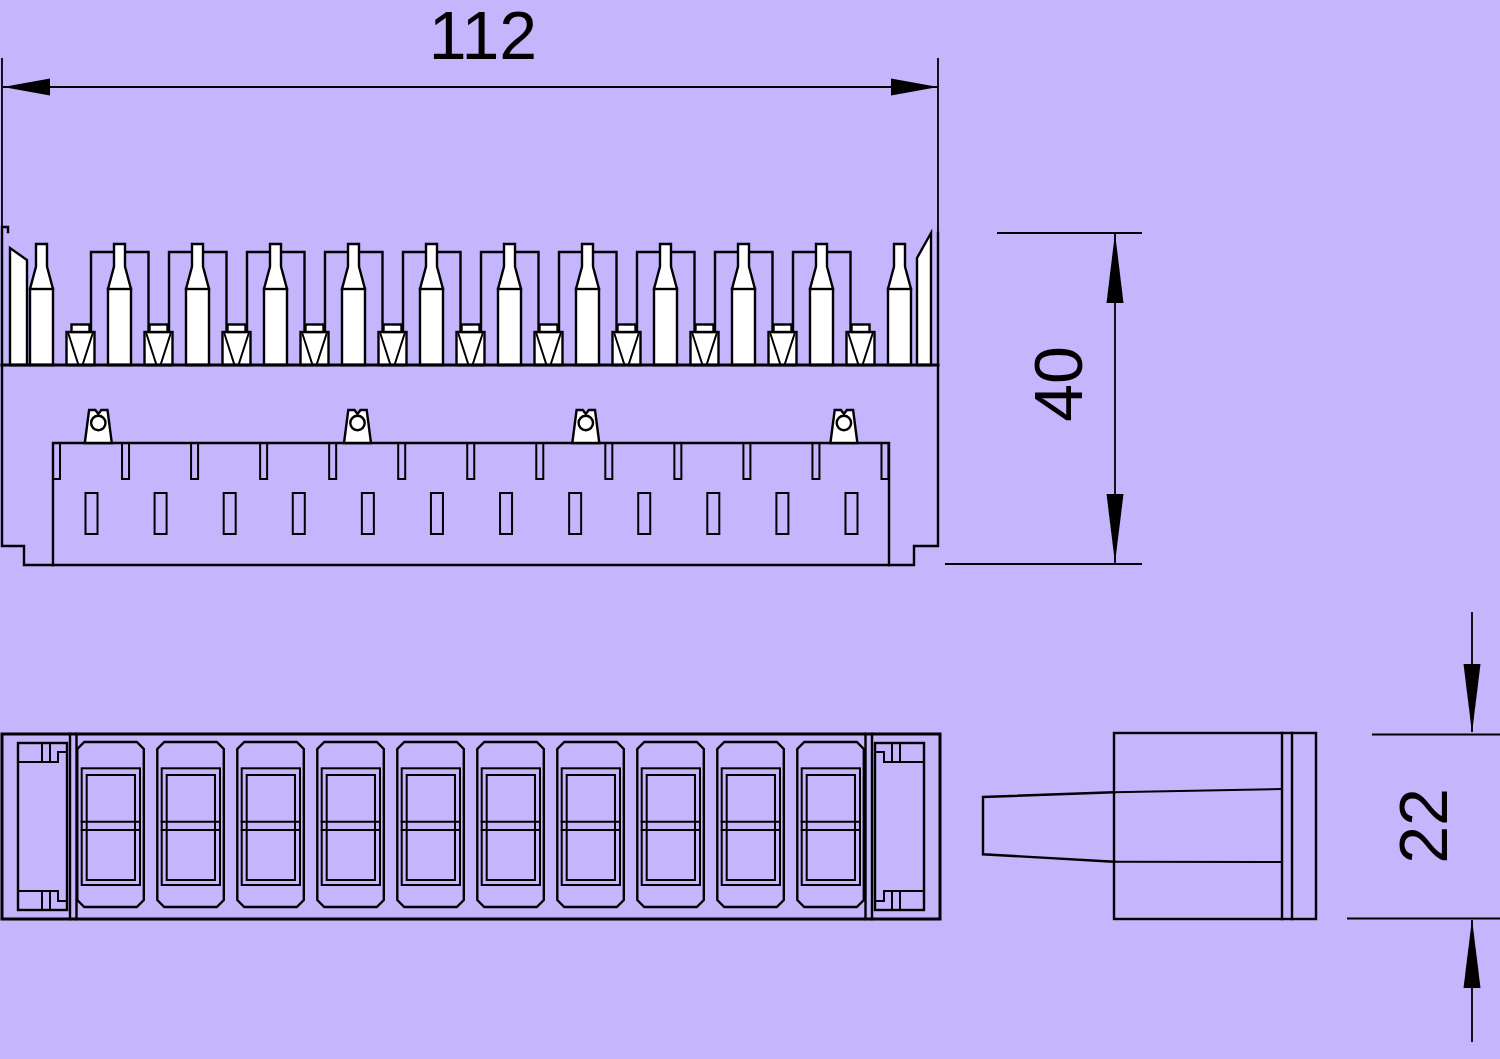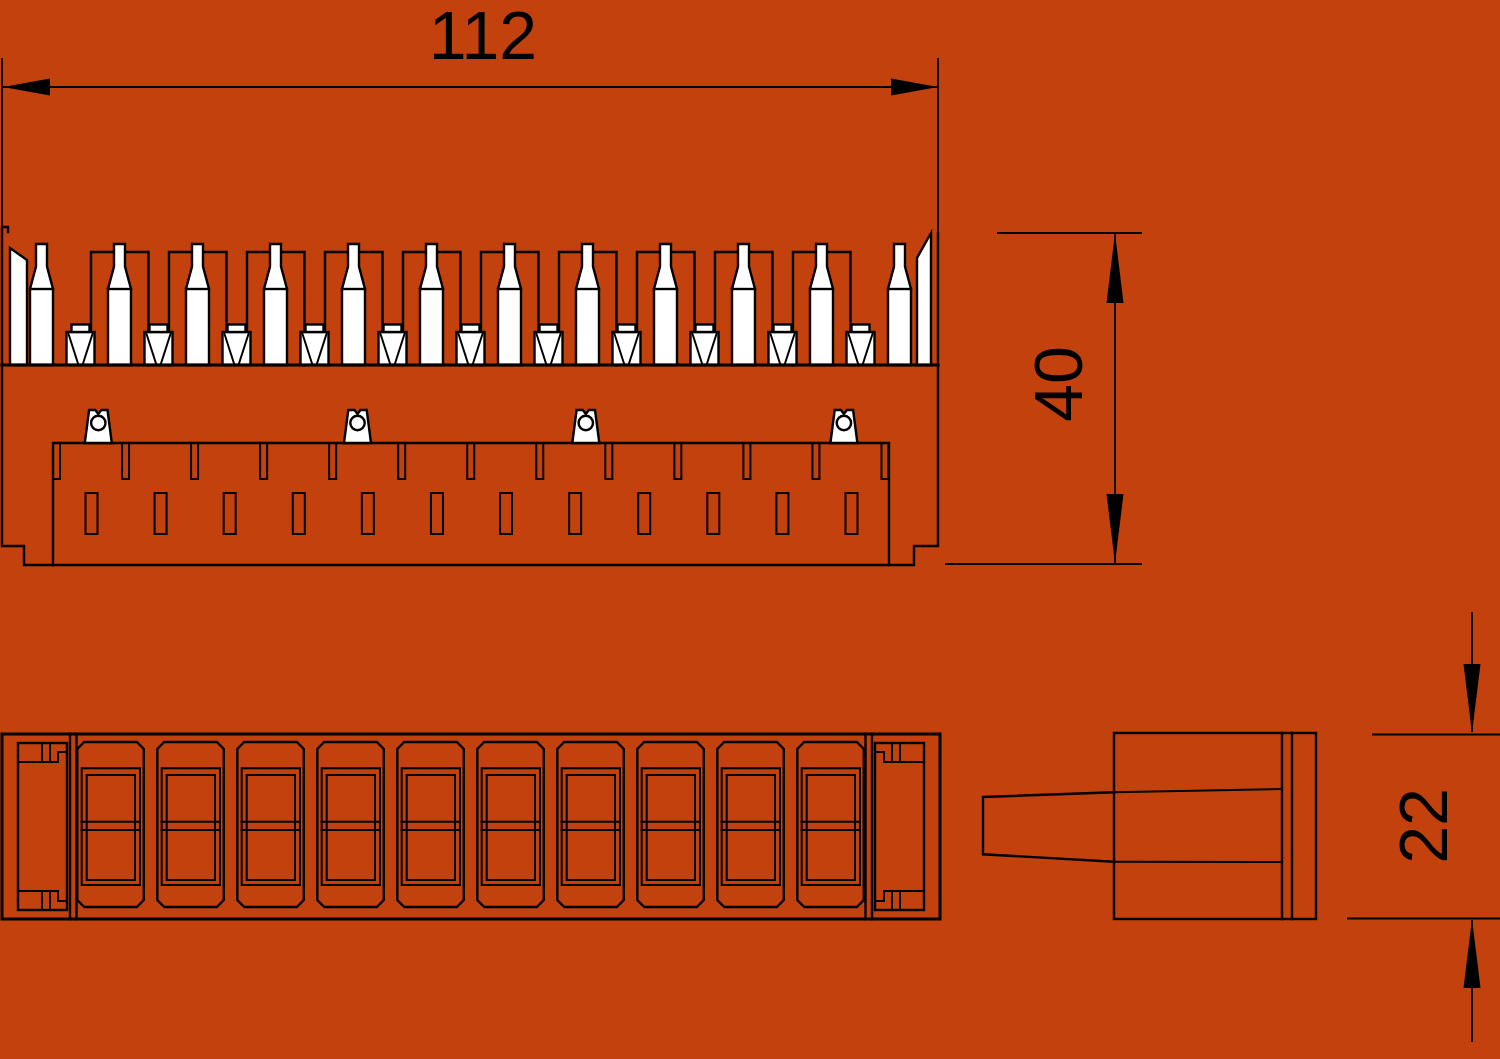--- a/index.html
+++ b/index.html
@@ -1,16 +1,16 @@
 <!DOCTYPE html>
 <html><head>
 <meta charset="utf-8">
 <style>
   html,body{margin:0;padding:0;background:#fff;}
-  #canvas{position:relative;width:1500px;height:1059px;background:#c2410c;overflow:hidden;}
+  #canvas{position:relative;width:1500px;height:1059px;background:#c4b5fd;overflow:hidden;}
   svg{display:block;}
   text{font-family:"Liberation Sans","DejaVu Sans",sans-serif;font-size:68px;fill:#000;}
   .ln{stroke:#000;fill:none;stroke-width:2.4;stroke-linecap:square;stroke-linejoin:miter;}
   .ln-heavy{stroke:#000;fill:none;stroke-width:3;stroke-linecap:square;}
   .ln-fine{stroke:#000;fill:none;stroke-width:2;stroke-linecap:square;}
   .white{fill:#fff;stroke:#000;stroke-width:2.4;stroke-linejoin:miter;}
   .dim{stroke:#000;fill:none;stroke-width:1.8;stroke-linecap:butt;}
   .arrow{fill:#000;stroke:none;}
 </style>
 </head>

